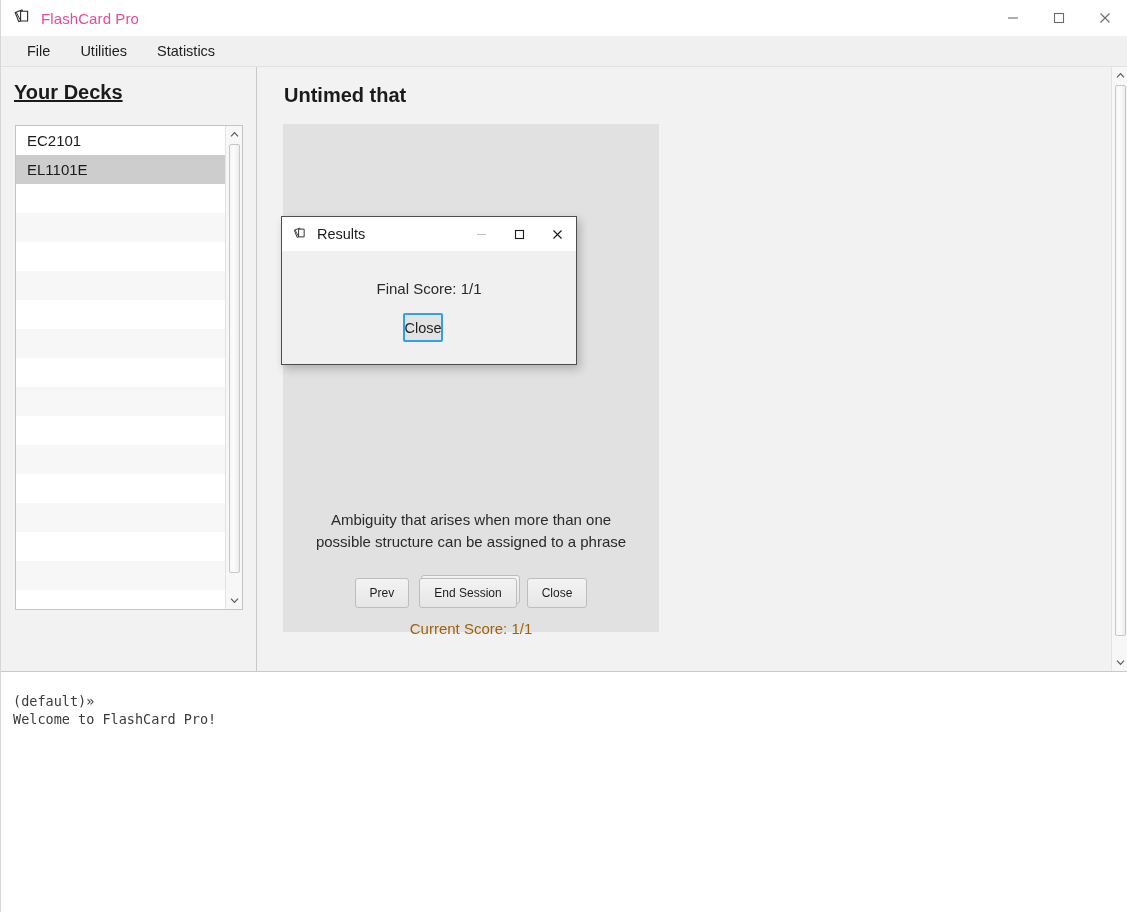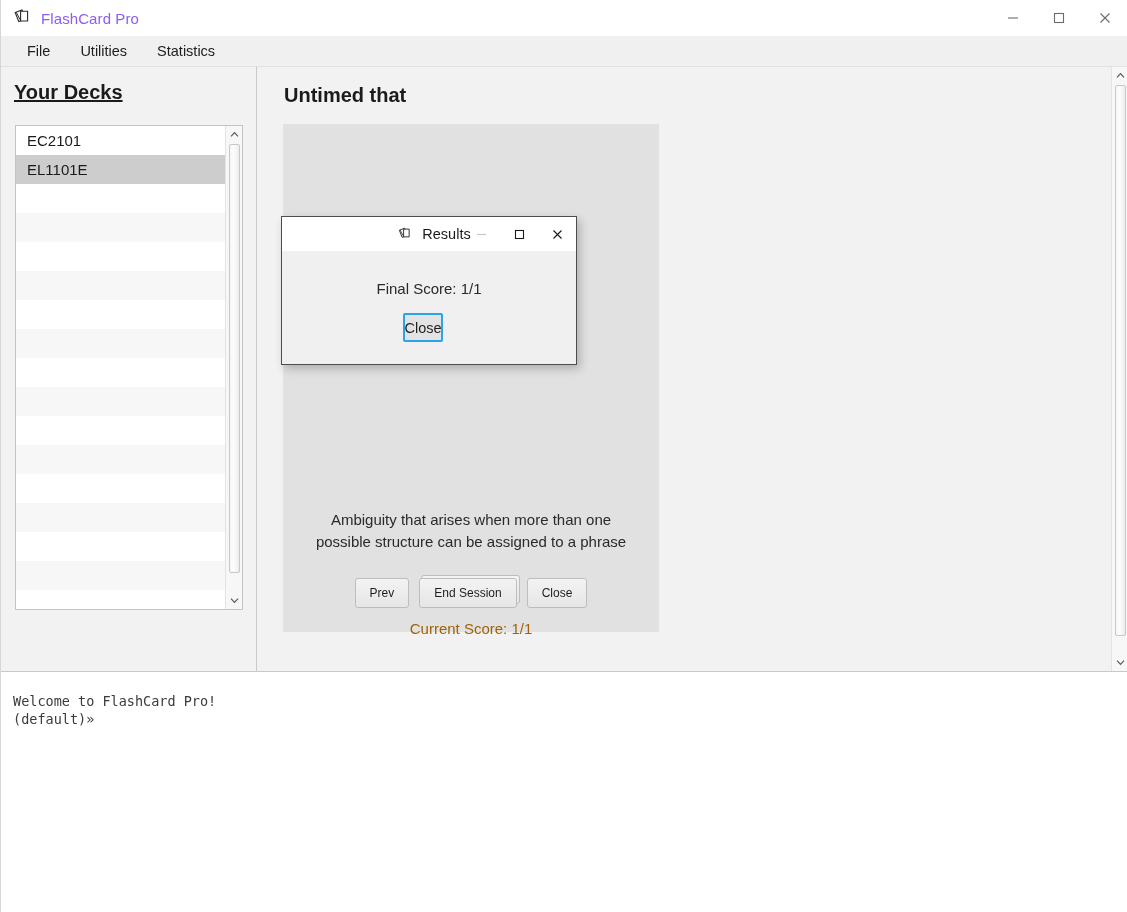--- a/index.html
+++ b/index.html
@@ -40,21 +40,21 @@
   }
   .title-icon {
     width: 24px;
     height: 24px;
     margin-left: 10px;
     margin-right: 6px;
     flex: none;
   }
   .title-text {
     font-size: 15px;
-    color: #8b5cf6;
+    color: #ec4899;
     letter-spacing: 0.1px;
   }
   .win-controls {
     position: absolute;
     right: 0; top: 0;
     height: 36px;
     display: flex;
   }
   .win-btn {
     width: 46px;
@@ -312,21 +312,20 @@
     border: 1px solid #4d4d4d;
     box-sizing: border-box;
     box-shadow: 3px 4px 9px rgba(0,0,0,0.22);
   }
   .dialog-titlebar {
     height: 34px;
     background: #ffffff;
     display: flex;
     align-items: center;
     position: relative;
-    justify-content: center;
   }
   .dlg-icon {
     width: 19px; height: 19px;
     margin-left: 9px; margin-right: 7px;
     flex: none;
   }
   .dlg-title {
     font-size: 14.5px;
     color: #1b1b1b;
   }
@@ -488,22 +487,22 @@
         <div class="scroll-arrow">
           <svg width="9" height="7" viewBox="0 0 9 7">
               <path d="M1 1.6 L4.5 5.4 L8 1.6" fill="none" stroke="#5a5a5a" stroke-width="1.2"></path>
             </svg>
         </div>
       </div>
     </div>
   </div>
 
   <div class="console">
+    <div class="console-line">(default)»</div>
     <div class="console-line">Welcome to FlashCard Pro!</div>
-    <div class="console-line">(default)»</div>
   </div>
 
   <div class="dialog">
     <div class="dialog-titlebar">
       <span class="dlg-icon">
         <svg viewBox="0 0 24 24" width="19" height="19">
           <g fill="#ffffff" stroke="#2b2b2b" stroke-width="1.2">
             <path d="M4.2 6.6 L11.0 4.0 L14.6 13.0 L7.8 15.6 Z"></path>
             <path d="M9.6 5.2 L16.6 5.2 L16.6 15.0 L9.6 15.0 Z"></path>
           </g>

